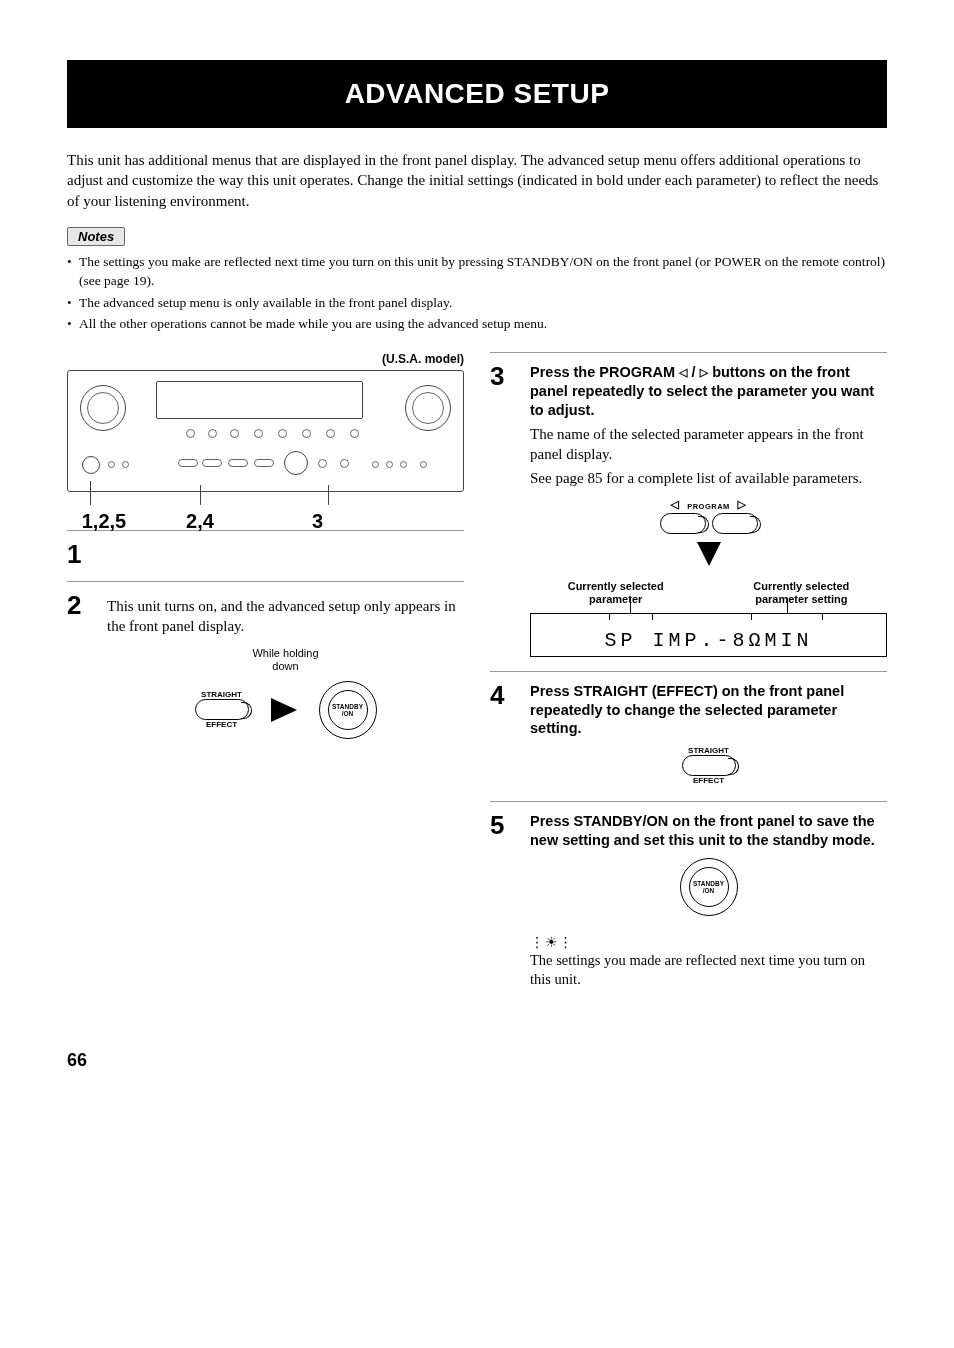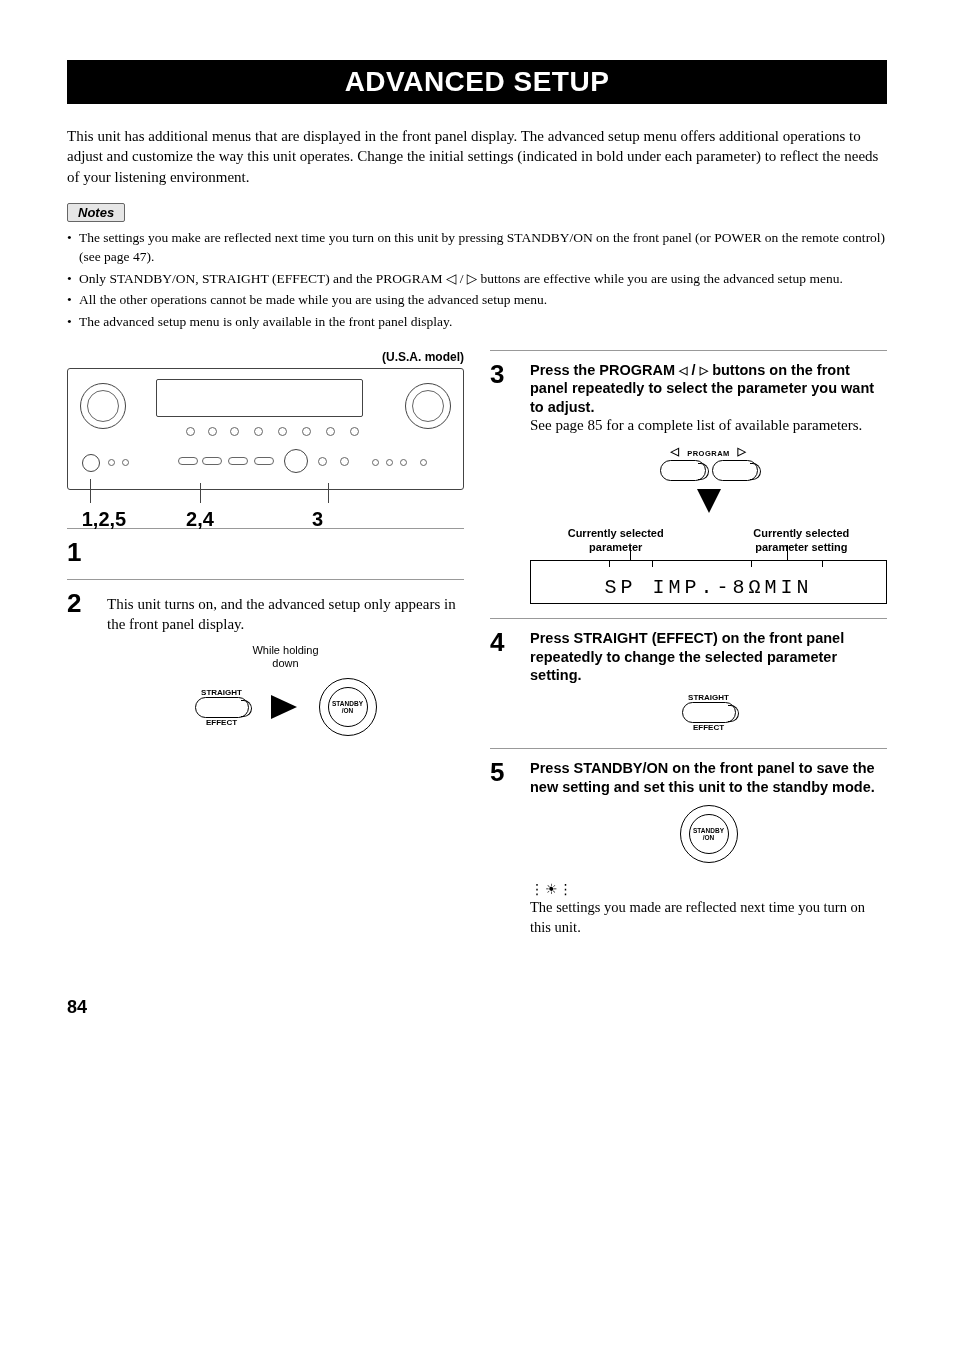--- a/index.html
+++ b/index.html
@@ -14,21 +14,21 @@
     margin: 60px auto 40px;
   }
   .title-bar {
     background: #000;
     color: #fff;
     text-align: center;
     font-family: Arial, Helvetica, sans-serif;
     font-weight: 900;
     font-size: 28px;
     letter-spacing: .5px;
-    padding: 6px 0;
+    padding: 18px 0;
     margin-bottom: 22px;
   }
   .intro {
     font-size: 15px;
     line-height: 1.35;
     margin-bottom: 16px;
   }
   .notes-label {
     display: inline-block;
     border: 1.5px solid #666;
@@ -239,24 +239,23 @@
 <body>
 
 <div class="page">
 
   <div class="title-bar">ADVANCED SETUP</div>
 
   <p class="intro">This unit has additional menus that are displayed in the front panel display. The advanced setup menu offers additional operations to adjust and customize the way this unit operates. Change the initial settings (indicated in bold under each parameter) to reflect the needs of your listening environment.</p>
 
   <div class="notes-label">Notes</div>
   <ul class="notes-list">
-    <li>The settings you make are reflected next time you turn on this unit by pressing STANDBY/ON on the front panel (or POWER on the remote control) (see page 47).</li>
-    <li>Only STANDBY/ON, STRAIGHT (EFFECT) and the PROGRAM ◁ / ▷ buttons are effective while you are using the advanced setup menu.</li>
+    <li>The settings you make are reflected next time you turn on this unit by pressing STANDBY/ON on the front panel (or POWER on the remote control) (see page 19).</li>
+    <li>The advanced setup menu is only available in the front panel display.</li>
     <li>All the other operations cannot be made while you are using the advanced setup menu.</li>
-    <li>The advanced setup menu is only available in the front panel display.</li>
   </ul>
 
   <div class="two-col">
 
     <div class="col">
       <div class="model-label">(U.S.A. model)</div>
       <div class="panel-diagram">
         <div class="knob-big knob-l">
             <div style="position:absolute;inset:6px;border:1px solid #666;border-radius:50%"></div>
           </div>
@@ -328,20 +327,21 @@
     </div>
 
     <div class="col">
 
       <div class="step" style="margin-top:0;">
         <div class="step-num">3</div>
         <div class="step-body">
           <div class="step-head">
             <span>Press the PROGRAM </span><span class="tri">◁</span> / <span class="tri">▷</span><span> buttons on the front panel repeatedly to select the parameter you want to adjust.</span>
           </div>
+          <div class="step-text">The name of the selected parameter appears in the front panel display.</div>
           <div class="step-text" style="margin-top:-6px">See page 85 for a complete list of available parameters.</div>
 
           <div class="illus" style="margin-top:6px;">
             <div class="prog-title"><span class="tri">◁</span>&nbsp;&nbsp;&nbsp;<span>PROGRAM</span>&nbsp;&nbsp;&nbsp;<span class="tri">▷</span></div>
             <div class="prog-btns">
               <div class="pill-btn" style="width:44px">
                   <div class="edge"></div>
                 </div>
               <div class="pill-btn" style="width:44px">
                   <div class="edge"></div>
@@ -397,14 +397,14 @@
             </div>
           </div>
           <div class="tip-icon">⋮☀⋮</div>
           <div class="tip-text">The settings you made are reflected next time you turn on this unit.</div>
         </div>
       </div>
 
     </div>
   </div>
 
-  <div class="page-num">84</div>
+  <div class="page-num">66</div>
 </div>
 
 </body></html>

